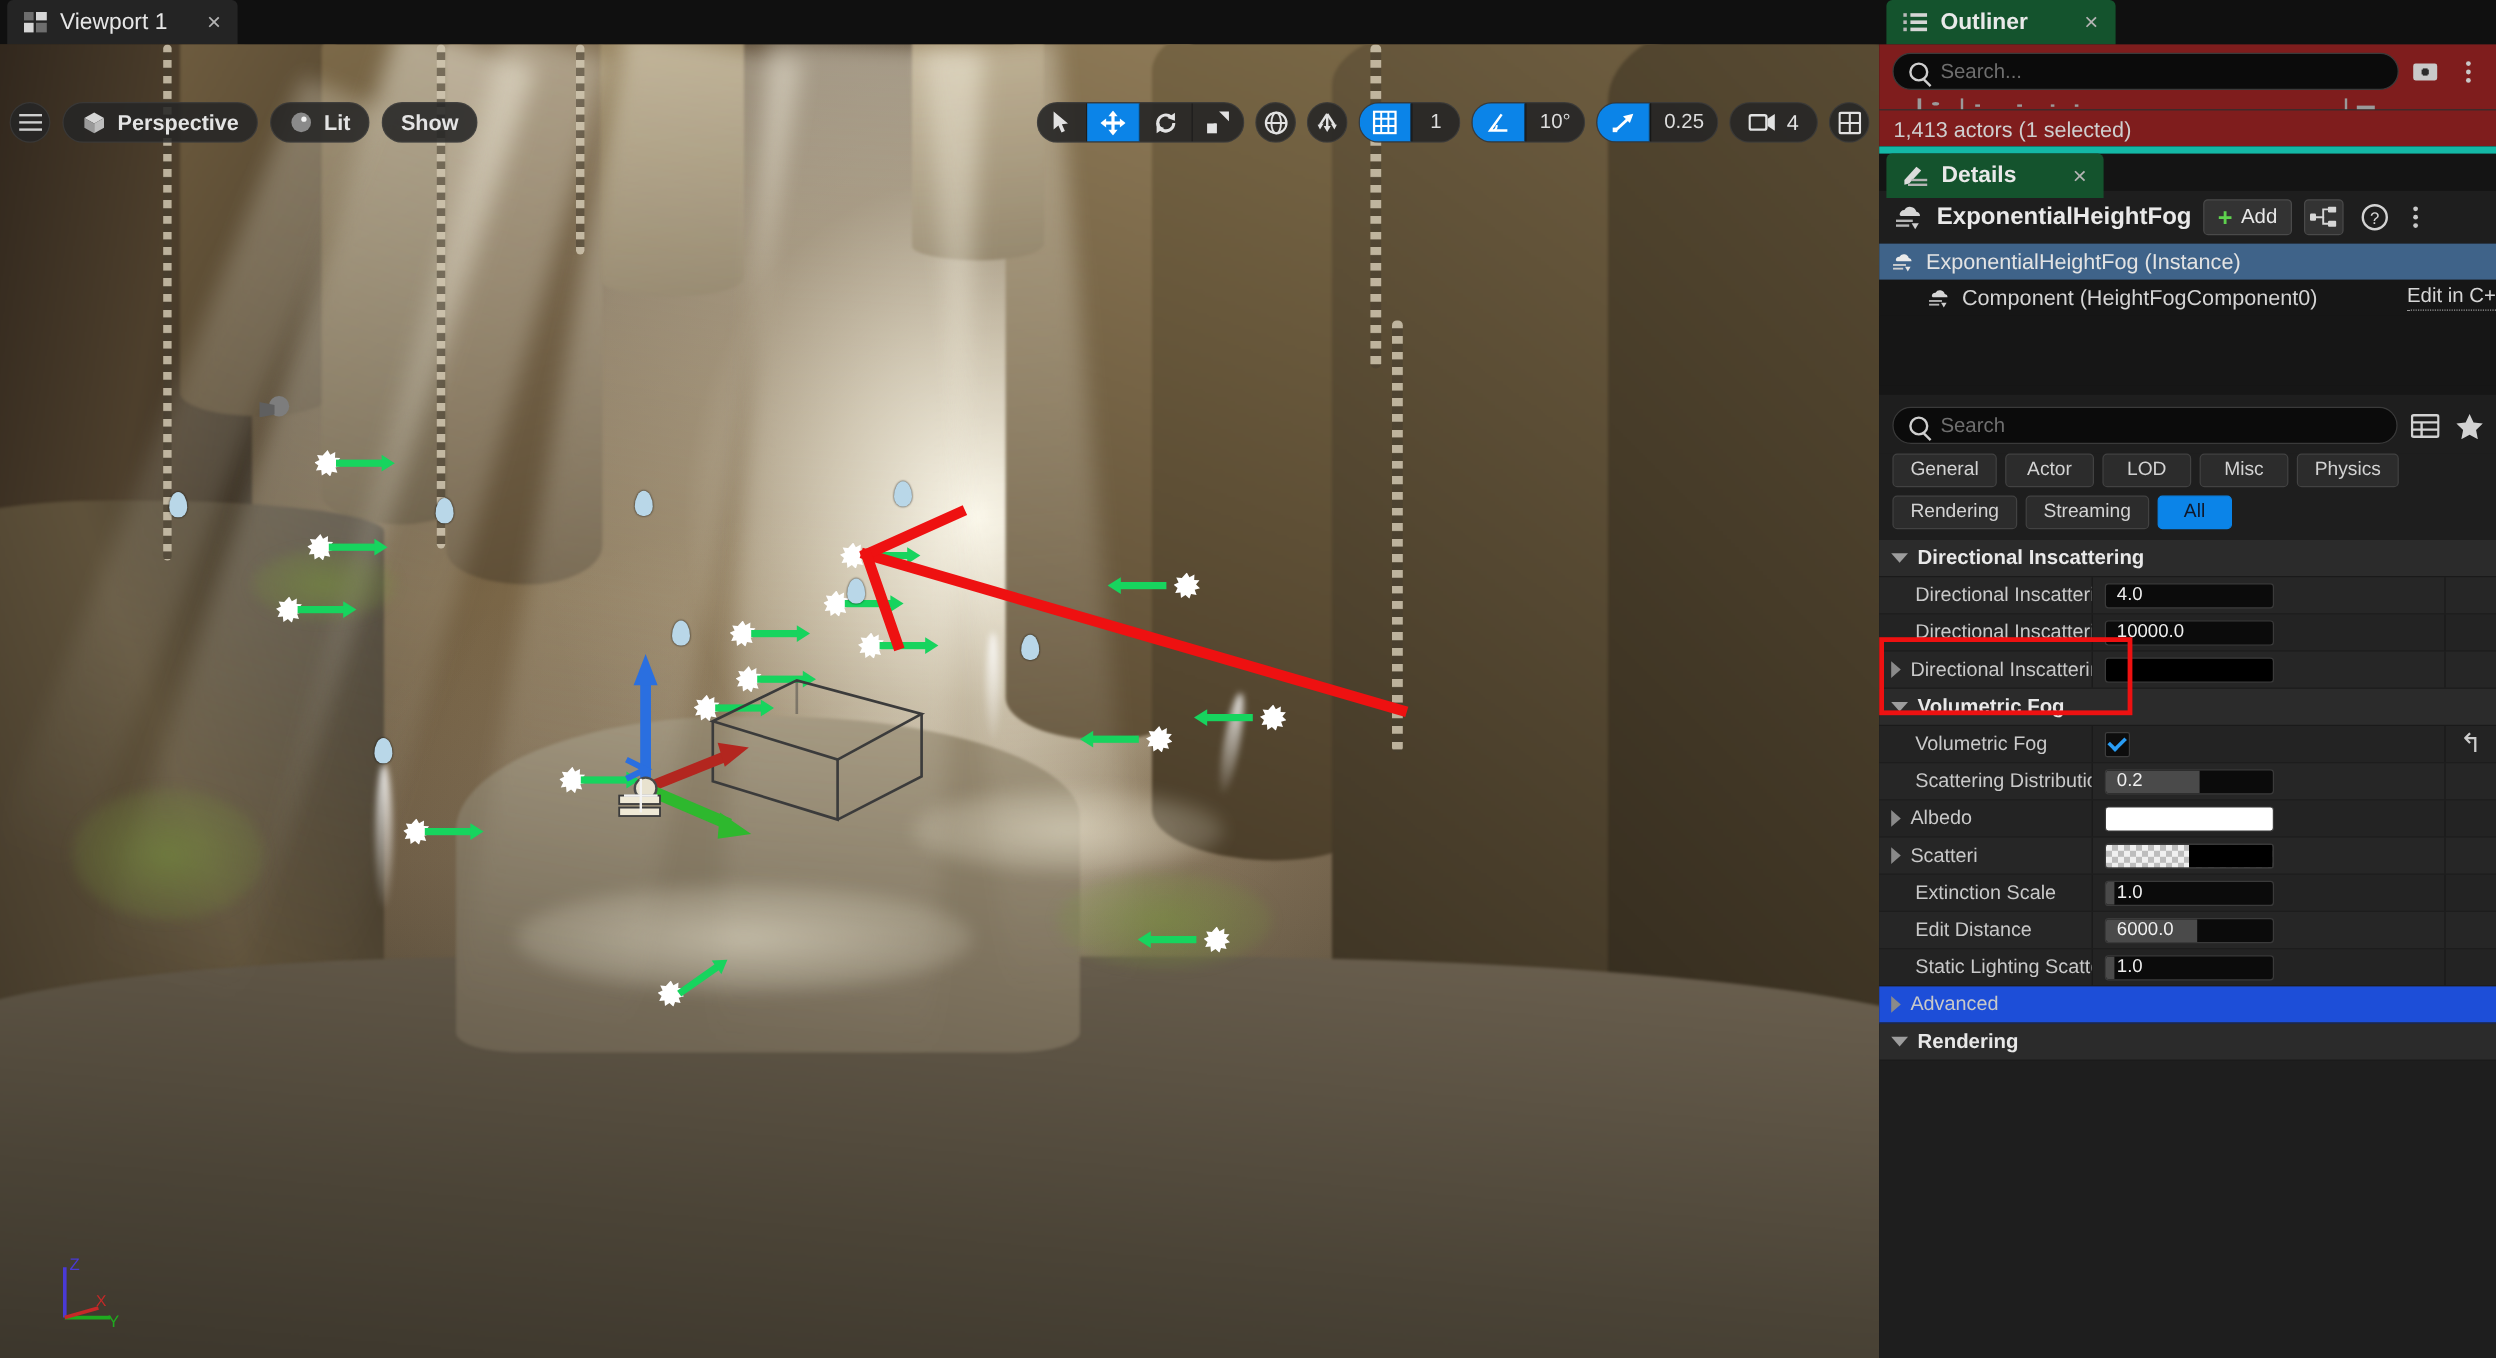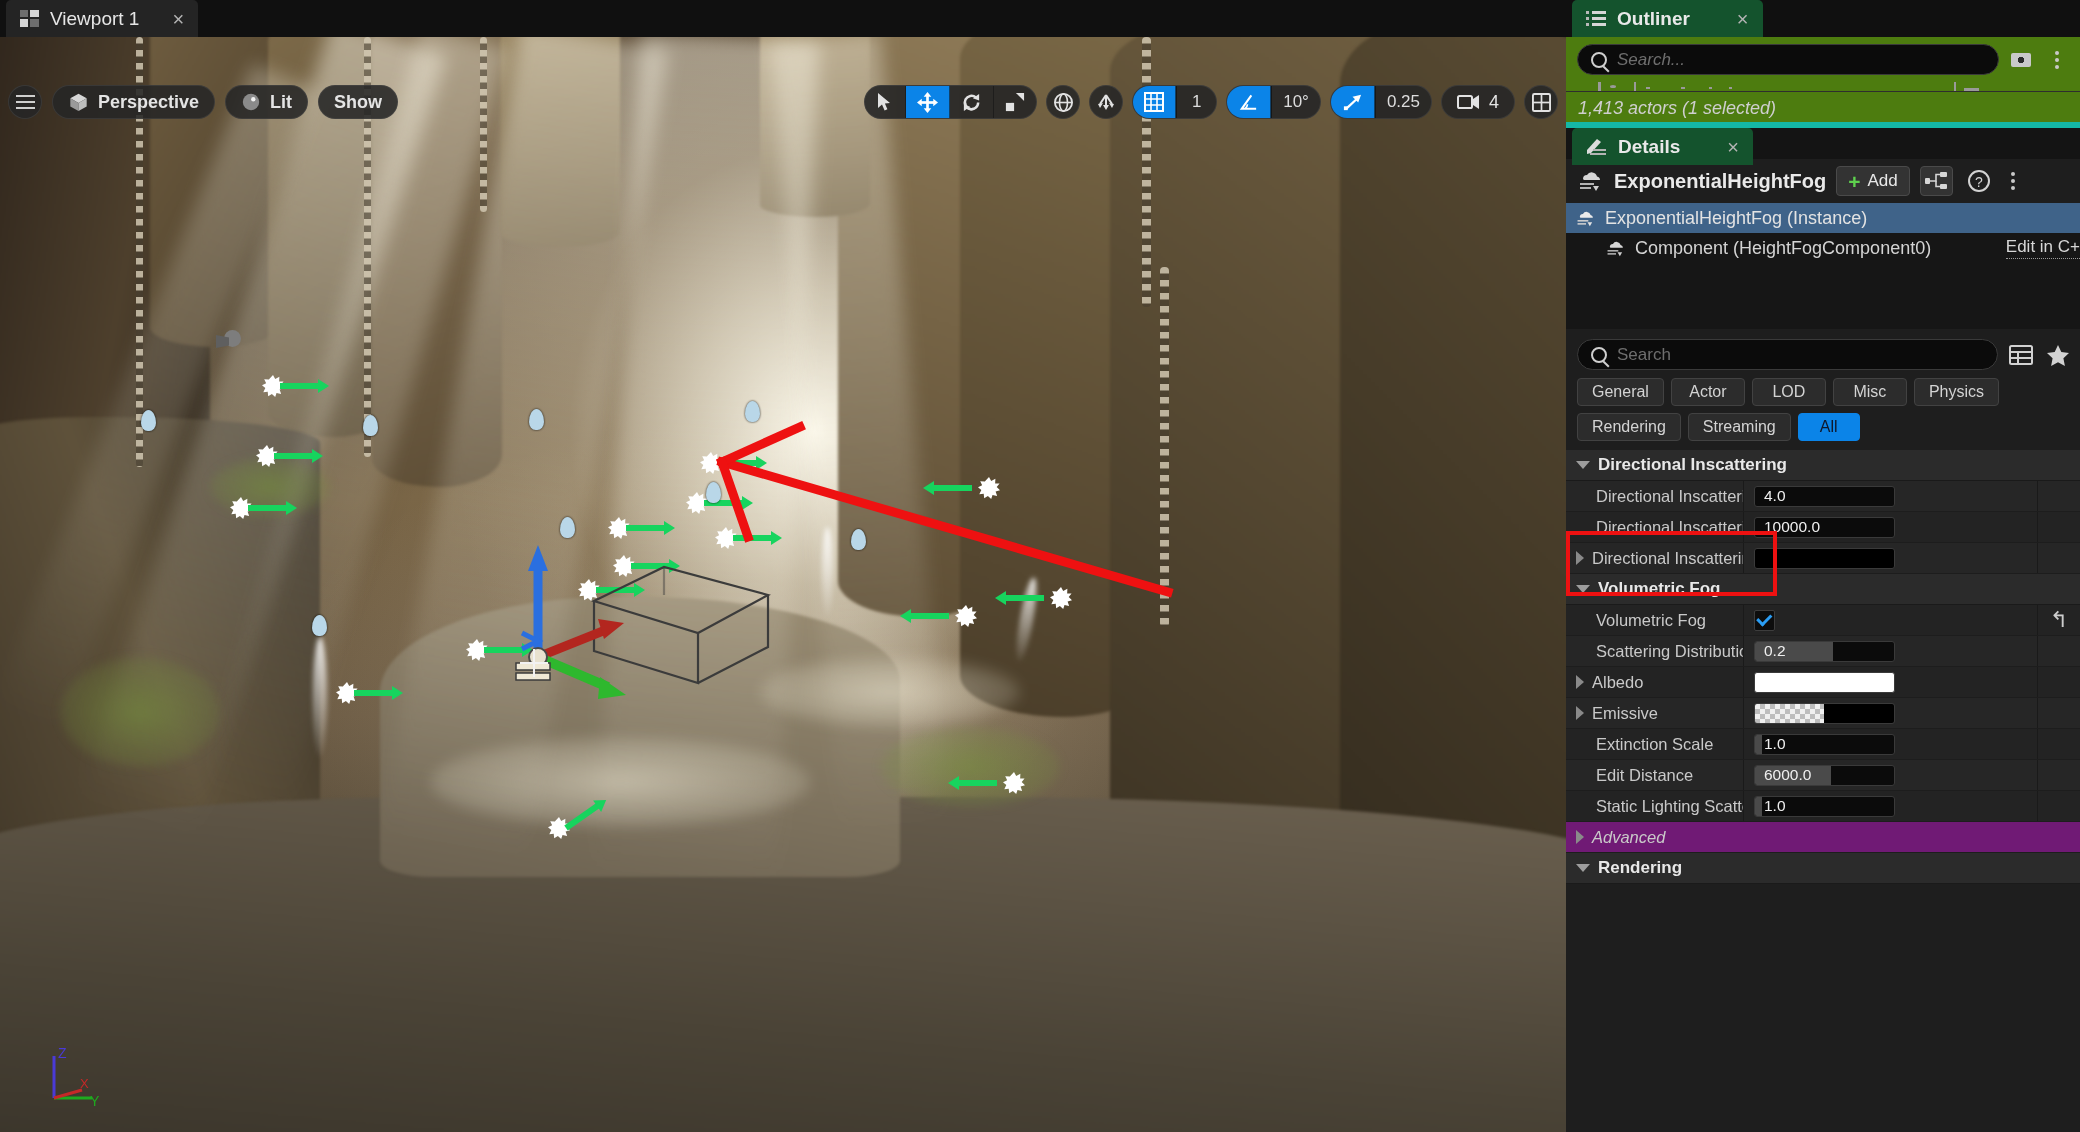--- a/index.html
+++ b/index.html
@@ -191,21 +191,21 @@
   .panel-tabstrip { position: relative; height: 37px; background: #101010; }
   .panel-tab {
     position:absolute; left: 6px; top:0; height:37px;
     display:flex; align-items:center; gap:11px; padding: 0 14px;
     background:#14532d; border-top-left-radius:5px; border-top-right-radius:5px;
     font-size: 19px; color:#e9e9e9; font-weight:600;
   }
   .panel-tab .tab-x { margin-left: 36px; font-weight:400; }
 
   
-  #outliner { position:absolute; left:0; top:37px; width:514px; height:85px; background:#4d7c0f;font-style:italic; }
+  #outliner { position:absolute; left:0; top:37px; width:514px; height:85px; background:#7f1d1d; }
   .searchrow { display:flex; align-items:center; gap:8px; padding: 7px 9px 5px 11px; }
   .searchbox {
     flex:1; height:31px; background:#0b0b0b; border-radius:16px;
     display:flex; align-items:center; gap:10px; padding: 0 13px;
     border:1px solid #3a3a3a;
   }
   .searchbox .ph { color:#6e6e6e; font-size:17px; }
   .magnifier { width:16px; height:16px; border:2px solid #cfcfcf; border-radius:50%; position:relative; flex:none;}
   .magnifier:after { content:''; position:absolute; right:-5px; bottom:-4px; width:8px;height:2px;background:#cfcfcf; transform:rotate(45deg); }
   .ico-btn { width:28px; height:26px; display:flex;align-items:center;justify-content:center; }
@@ -879,21 +879,21 @@
           </div>
           <div class="prop-value">
             <div class="colorswatch white"></div>
           </div>
           <div class="prop-extra"></div>
         </div>
 
         <div class="prop-row">
           <div class="prop-label hasarrow">
             <span class="tri right"></span>
-            <span>Emissive</span>
+            <span>Scatteri</span>
           </div>
           <div class="prop-value">
             <div class="colorswatch alpha"></div>
           </div>
           <div class="prop-extra"></div>
         </div>
 
         <div class="prop-row alt">
           <div class="prop-label">Extinction Scale</div>
           <div class="prop-value">
@@ -920,21 +920,21 @@
           <div class="prop-label">Static Lighting Scatteri...</div>
           <div class="prop-value">
             <div class="numfield">
               <i class="fill" style="width:5%"></i>
               <span>1.0</span>
             </div>
           </div>
           <div class="prop-extra"></div>
         </div>
 
-        <div class="prop-row" style="background:#701a75;font-style:italic;">
+        <div class="prop-row" style="background:#1d4ed8;">
           <div class="prop-label hasarrow" style="width:100%;border-right:none;">
             <span class="tri right"></span>
             <span>Advanced</span>
           </div>
         </div>
 
         <div class="cat-row">
           <span class="tri down"></span>
           <span>Rendering</span>
         </div>

